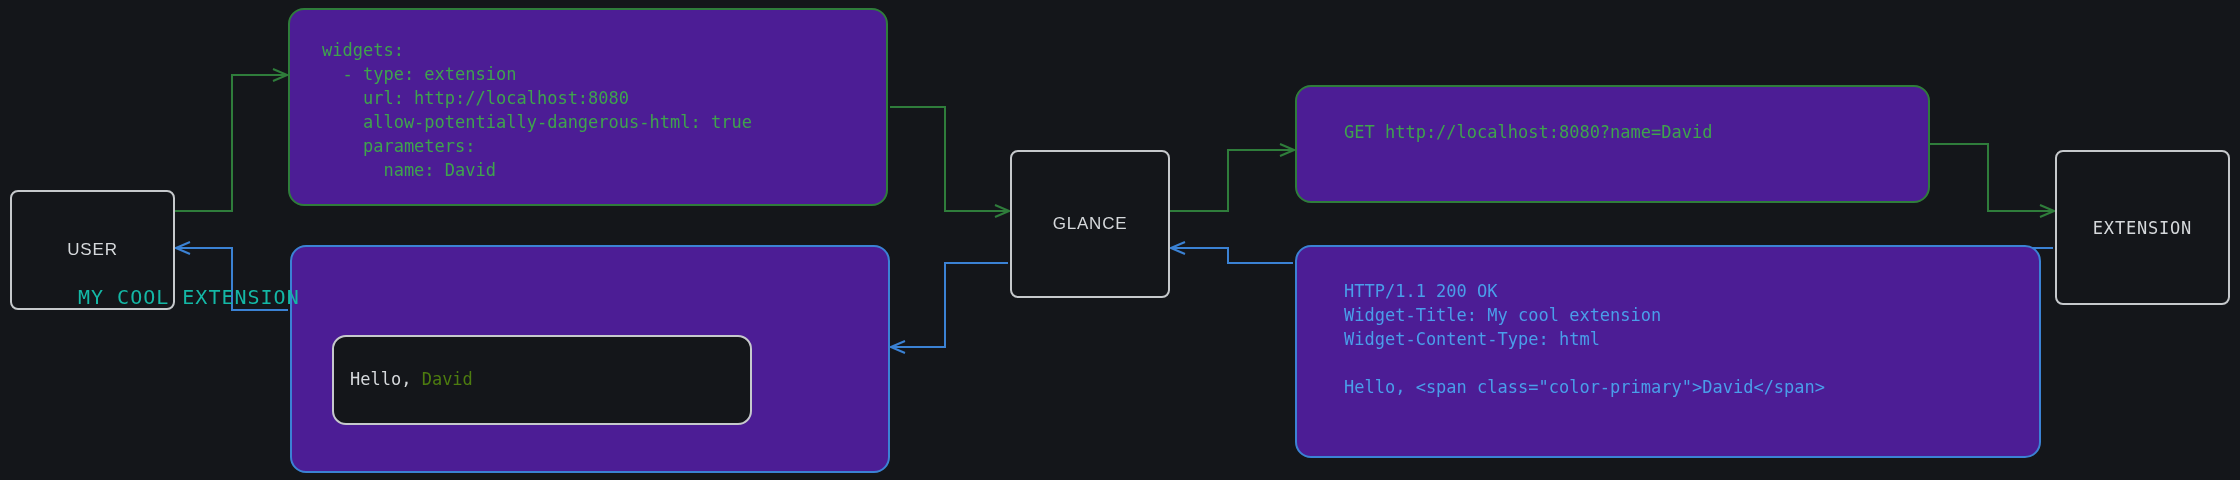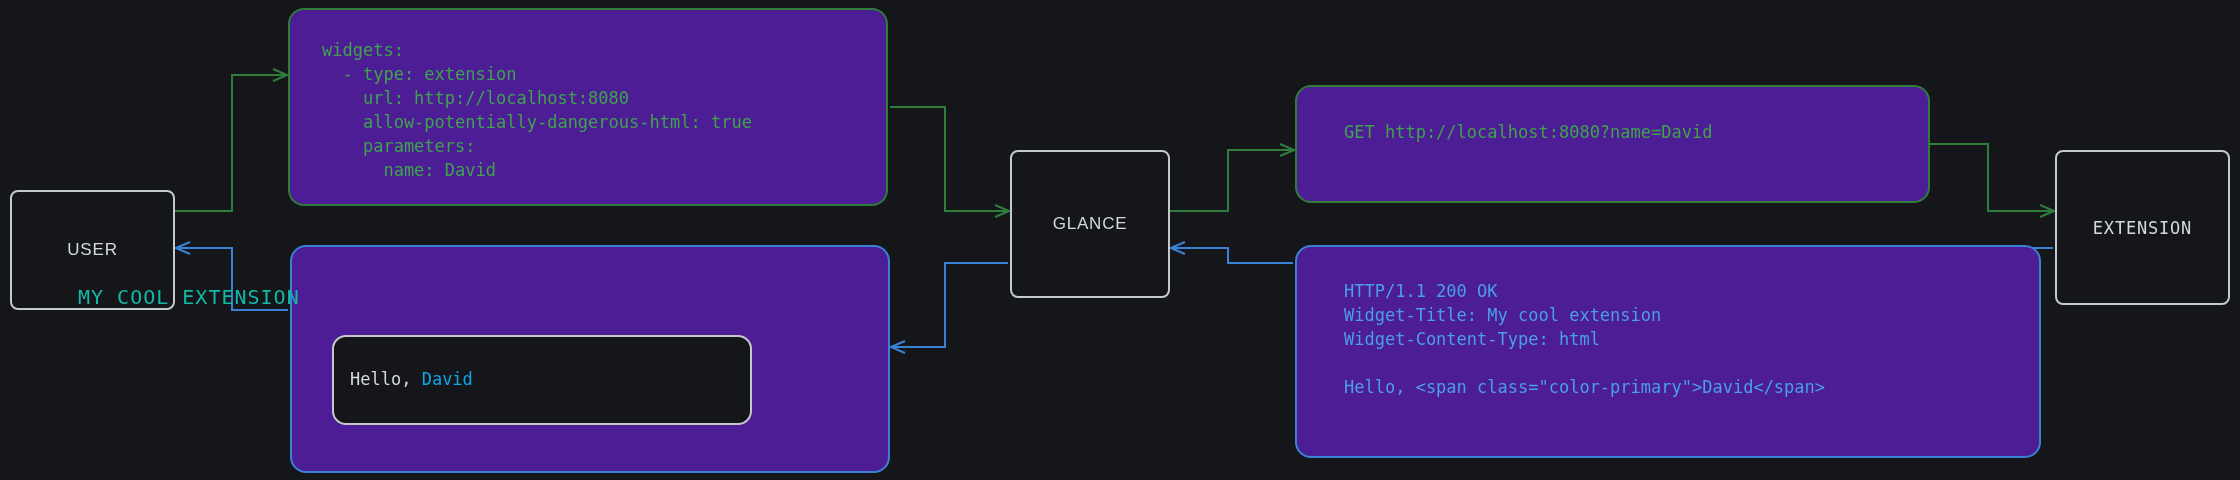--- a/index.html
+++ b/index.html
@@ -103,21 +103,21 @@
     border-radius: 14px;
     background: #14161a;
     z-index: 4;
   }
   #widget-inner .code {
     position: absolute;
     left: 16px;
     top: 30px;
     color: #d6d9dc;
   }
-  #widget-inner .accent { color: #0ea5e9; }
+  #widget-inner .accent { color: #4d7c0f; }
 
   #panel-response { left: 1295px; top: 245px; width: 746px; height: 213px; }
   #panel-response .code { position: absolute; left: 47px; top: 32px; }
 </style>
 </head>
 <body>
 
 <div id="canvas">
 
   <svg id="wires" viewBox="0 0 2240 480" width="2240" height="480">

